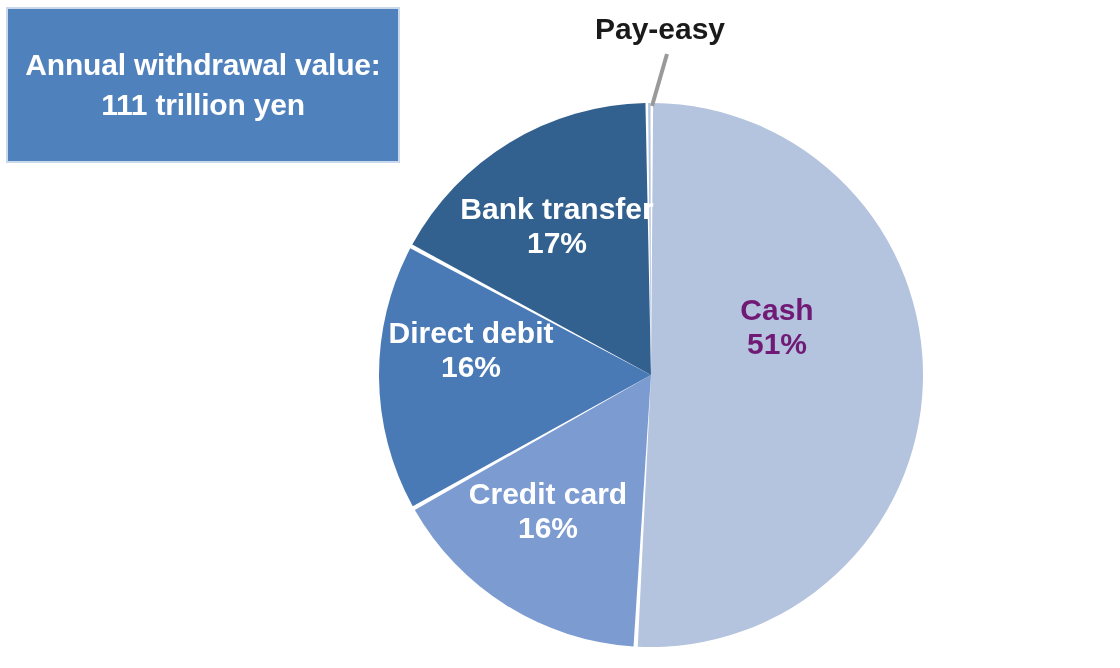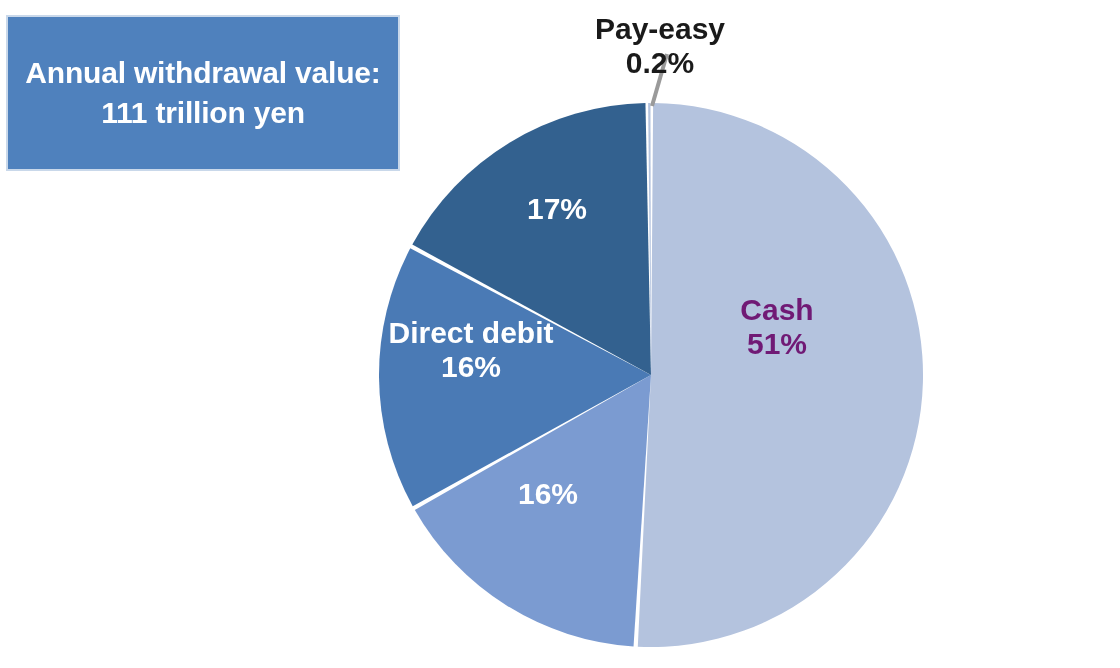--- a/index.html
+++ b/index.html
@@ -36,21 +36,20 @@
     display: flex;
     flex-direction: column;
     align-items: center;
     justify-content: center;
     text-align: center;
     color: #ffffff;
     font-weight: bold;
     font-size: 30px;
     line-height: 1.32;
     letter-spacing: -0.2px;
-    margin-top: 8px;
   }
   .callout-line {
     white-space: nowrap;
   }
 
   
   .slice-label {
     position: absolute;
     text-align: center;
     line-height: 1.12;
@@ -105,32 +104,33 @@
   <line id="leader-line" x1="652" y1="106" x2="667" y2="54" stroke="#9a9a9a" stroke-width="4"></line>
 </svg>
 
 <div class="callout-box">
   <span class="callout-line">Annual withdrawal value:</span>
   <span class="callout-line">111 trillion yen</span>
 </div>
 
 <div class="slice-label on-light" id="label-pay-easy">
   <span class="lbl-name">Pay-easy</span>
-  <span class="lbl-val">0.2%</span>
 </div>
 
 <div class="slice-label on-light" id="label-cash">
   <span class="lbl-name">Cash</span>
   <span class="lbl-val">51%</span>
 </div>
 
 <div class="slice-label on-dark" id="label-bank-transfer">
+  <span class="lbl-name">Bank transfer</span>
   <span class="lbl-val">17%</span>
 </div>
 
 <div class="slice-label on-dark" id="label-direct-debit">
   <span class="lbl-name">Direct debit</span>
   <span class="lbl-val">16%</span>
 </div>
 
 <div class="slice-label on-dark" id="label-credit-card">
+  <span class="lbl-name">Credit card</span>
   <span class="lbl-val">16%</span>
 </div>
 
 </body></html>

